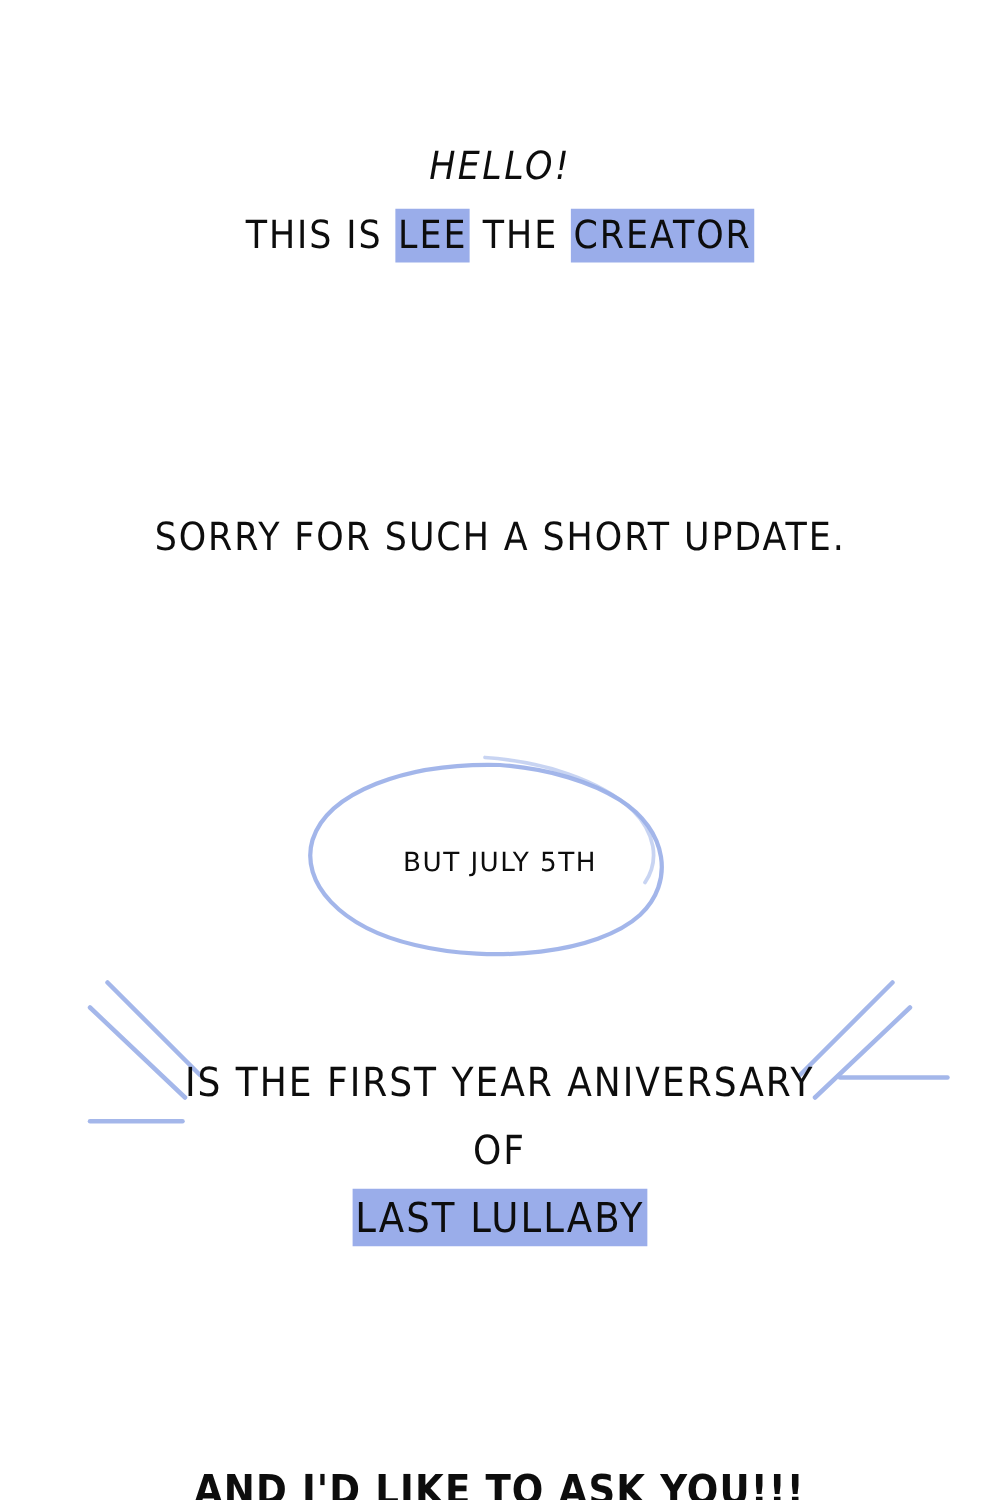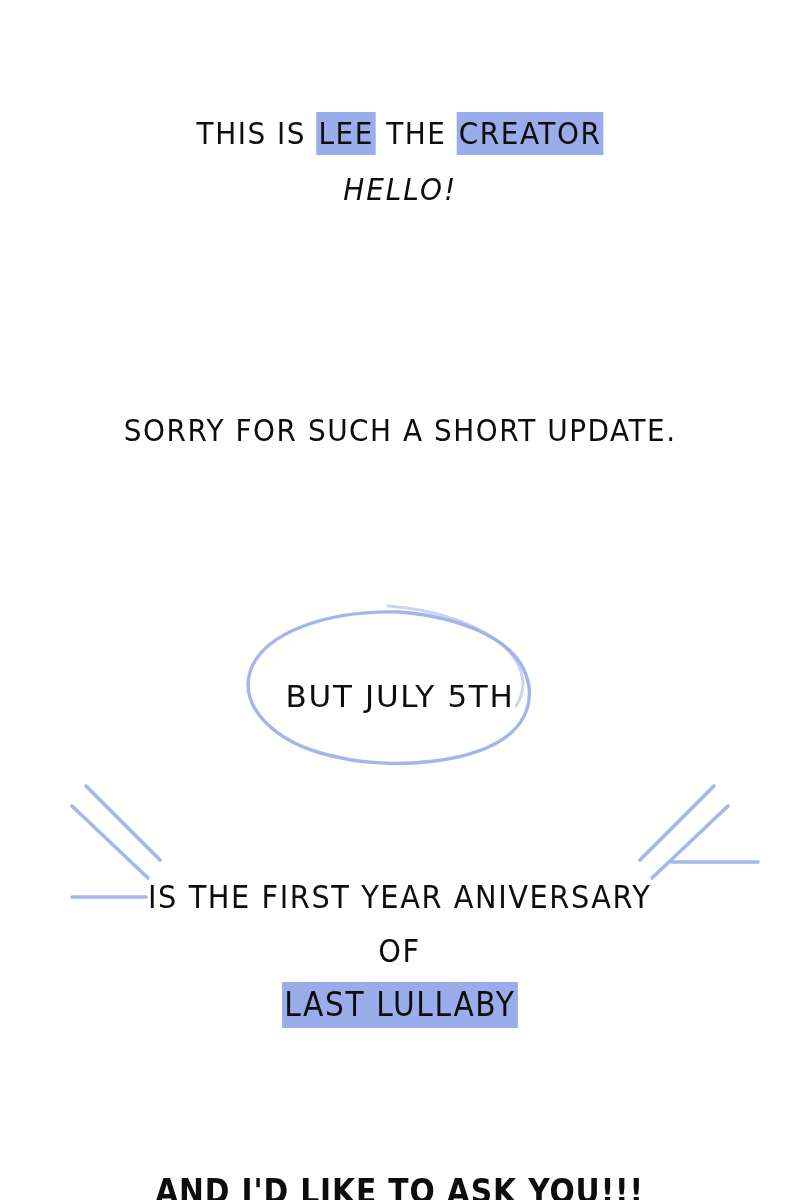--- a/index.html
+++ b/index.html
@@ -86,59 +86,59 @@
     height: 180px;
     pointer-events: none;
   }
   #date-text {
     position: absolute;
     left: 0;
     top: 78px;
     width: 800px;
     text-align: center;
   }
-  #date-text .hand { font-size: 31px; }
+  #date-text .hand { font-size: 21px; }
 
   
   #speedlines {
     position: absolute;
     left: 0;
     top: 770px;
     width: 800px;
     height: 145px;
     pointer-events: none;
   }
 
   
-  #anniversary { top: 873px; }
+  #anniversary { top: 842px; }
   #anniversary .line { line-height: 48px; }
   #anniversary .hand { font-size: 32px; }
   #anniversary .title-line .hand { font-size: 33px; }
 
   
   #closing { top: 1142px; margin-top: 30px; }
   #closing .hand {
     font-size: 33px;
     font-weight: 700;
     letter-spacing: 0.03em;
   }
 </style>
 </head>
 <body>
 
 <div id="page">
 
   <div class="block" id="intro">
 
     <div class="line">
+      <span class="hand greeting">HELLO!</span>
+    </div>
+
+    <div class="line">
       <span class="hand"><span>THIS IS </span><span class="hl">LEE</span><span> THE </span><span class="hl">CREATOR</span></span>
-    </div>
-
-    <div class="line">
-      <span class="hand greeting">HELLO!</span>
     </div>
 
 
   </div>
 
   <div class="block" id="apology">
     <div class="line">
       <span class="hand">SORRY FOR SUCH A SHORT UPDATE.</span>
     </div>
   </div>

